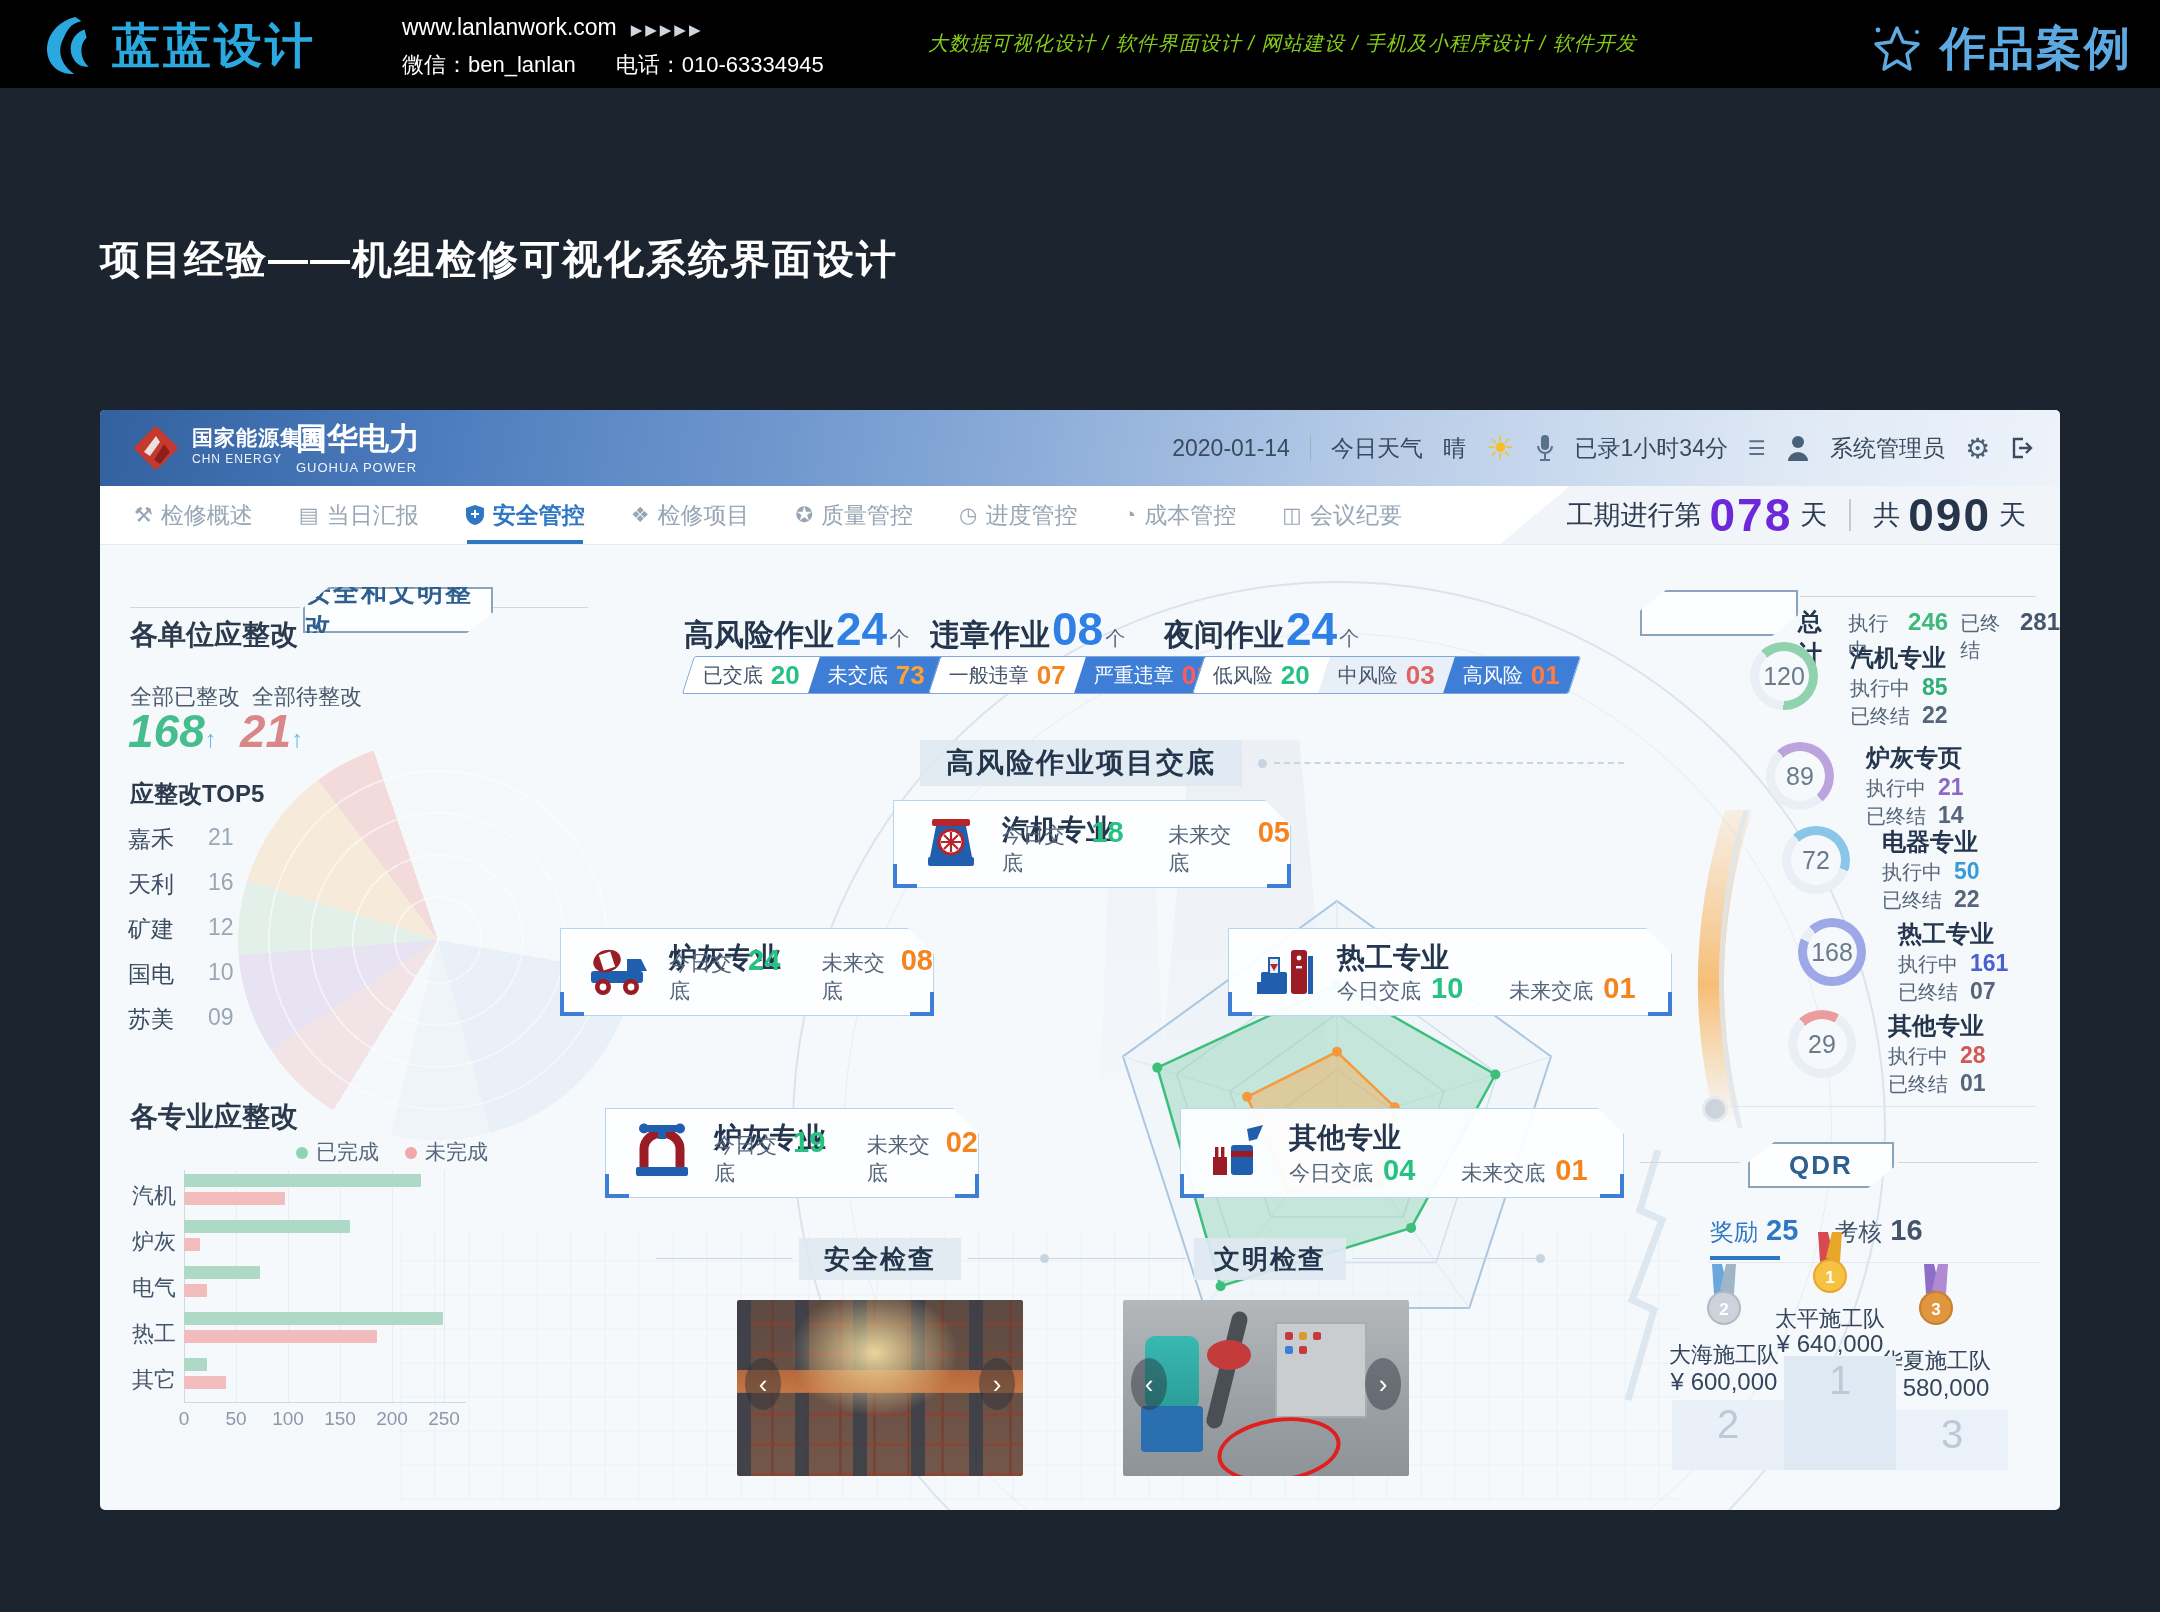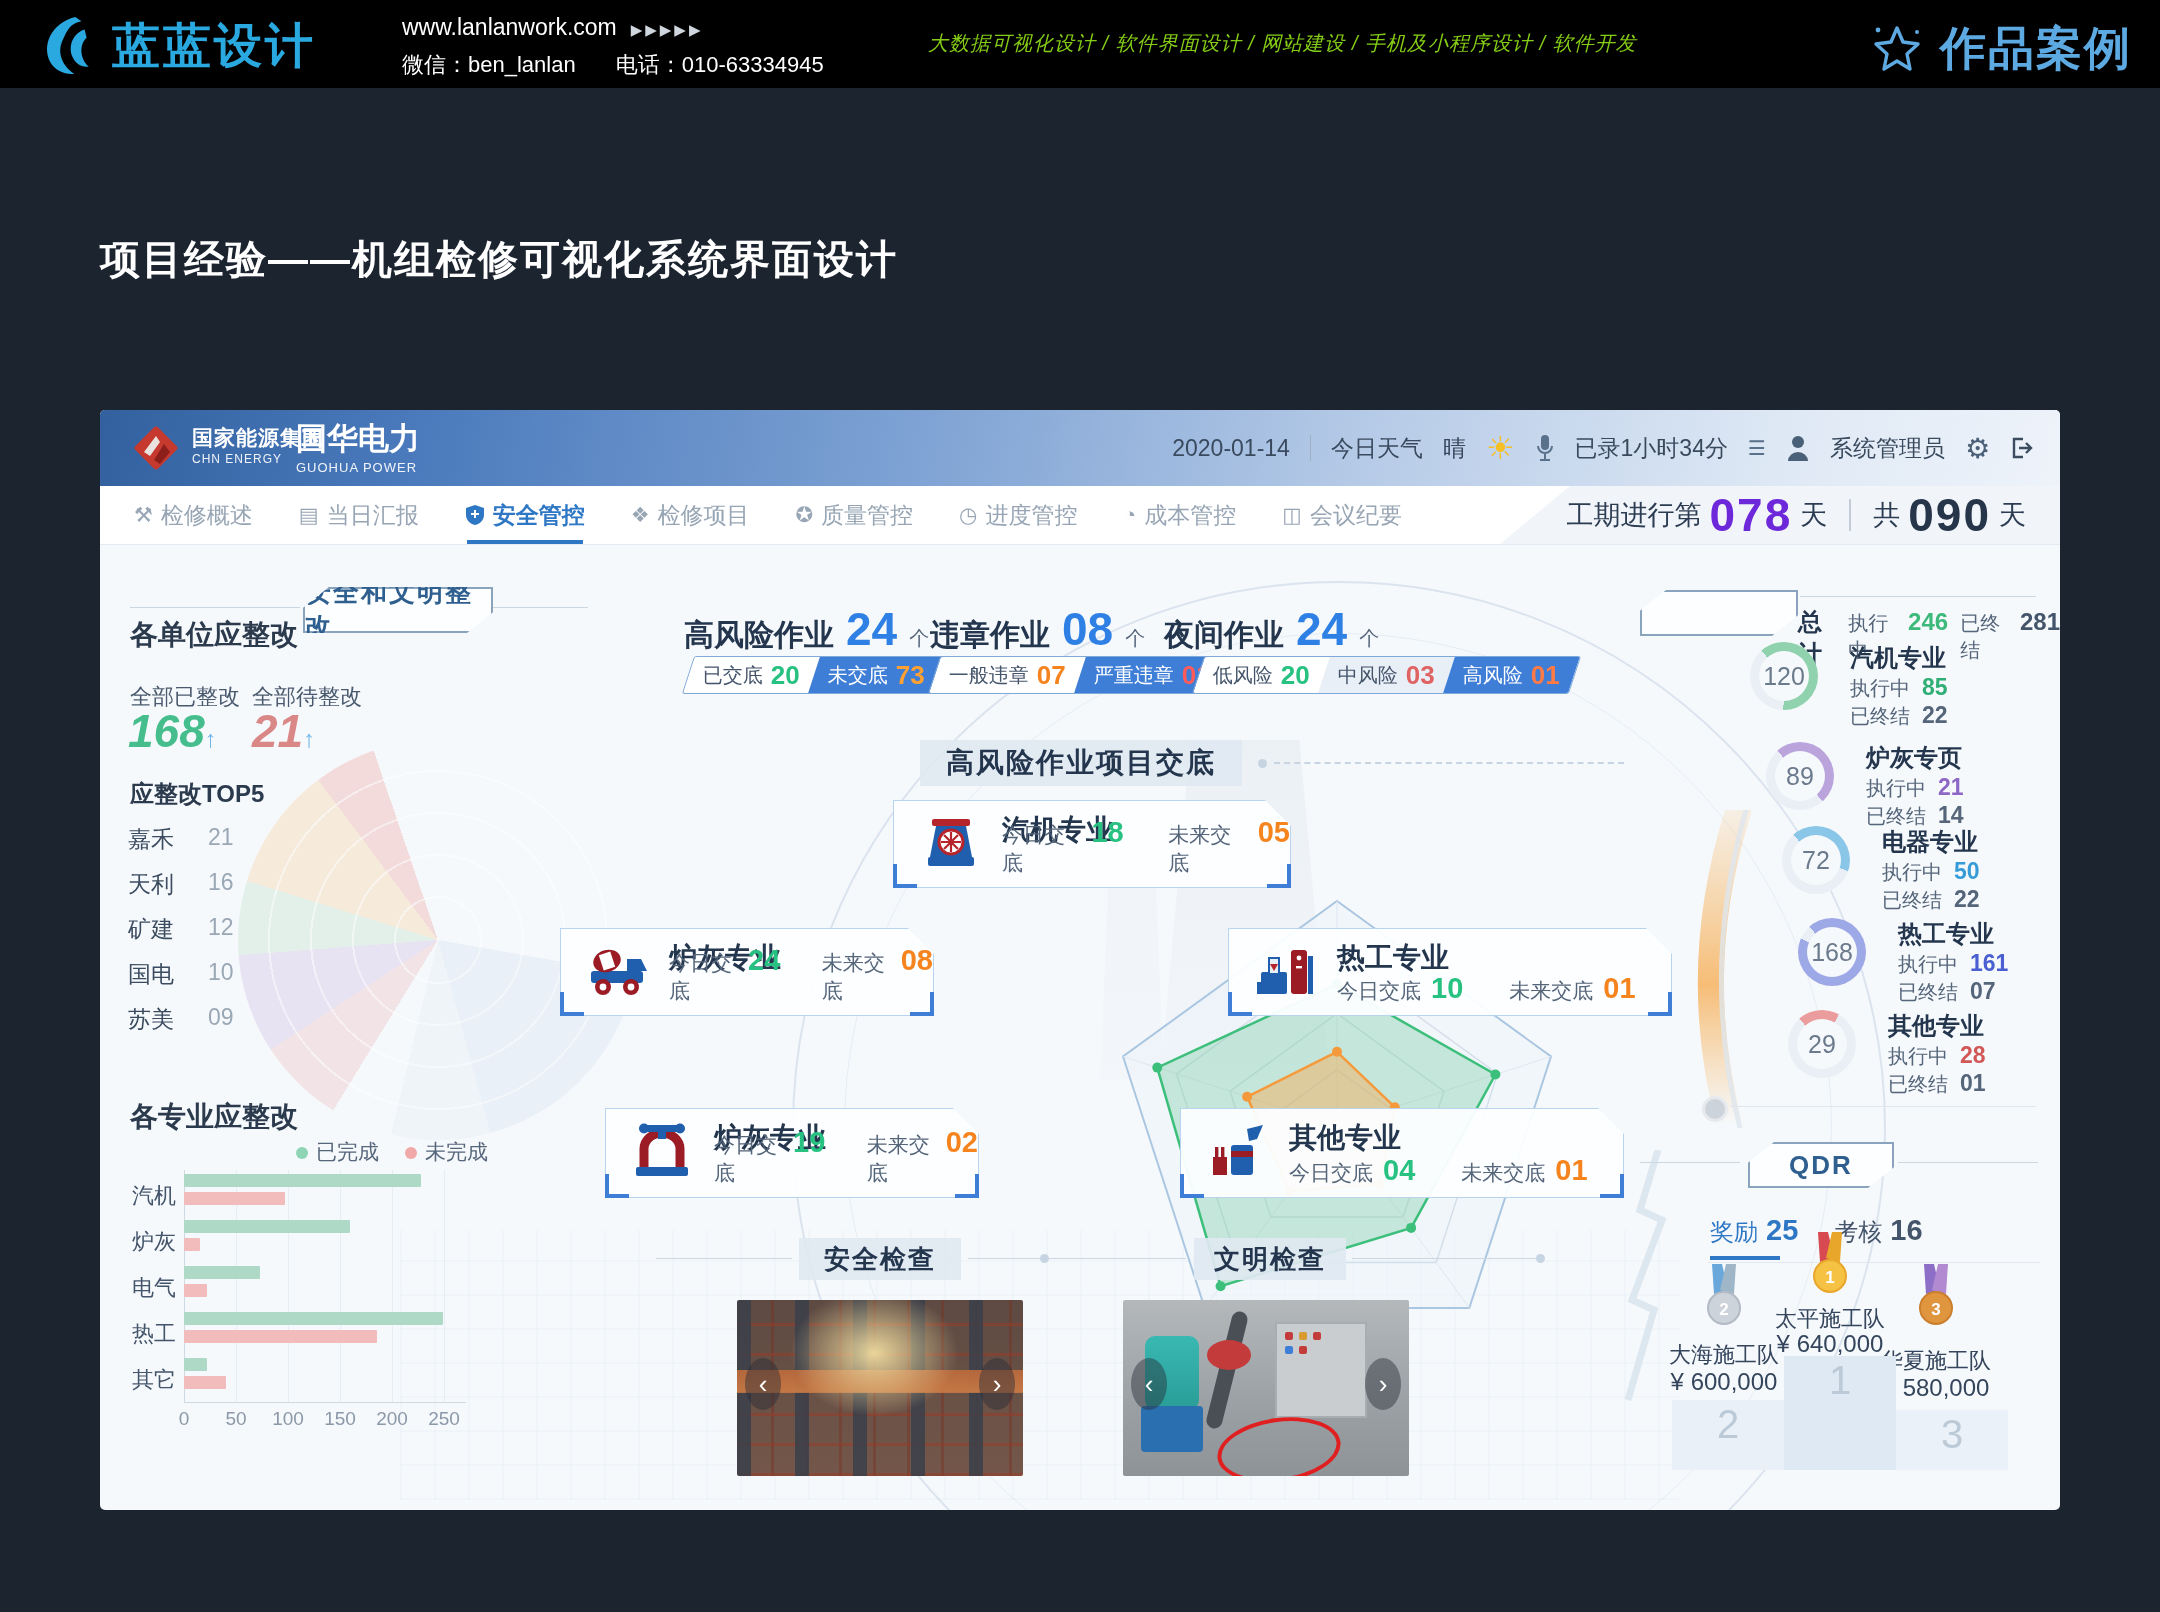--- a/index.html
+++ b/index.html
@@ -75,21 +75,21 @@
   
   #bar-chart{position:absolute;left:20px;top:756px;width:470px;height:260px;}
   .bar-cat{position:absolute;left:0;width:56px;text-align:right;font-size:22px;color:#44556b;}
   .vgrid{position:absolute;top:4px;height:232px;width:1px;background:#e6edf3;}
   .vzero{background:#cfd9e2;}
   .baseline{position:absolute;left:64px;top:236px;width:282px;height:1px;background:#cfd9e2;}
   .tick-label{position:absolute;top:242px;width:40px;text-align:center;font-size:19px;color:#8b98a8;}
   .hbar{position:absolute;height:13px;border-radius:1px;}
   .hbar.g{background:#aed9c6;} .hbar.p{background:#f2bcbc;}
   
-  .stat-title{position:absolute;display:flex;align-items:baseline;gap:12px;}
+  .stat-title{position:absolute;display:flex;align-items:baseline;gap:2px;}
   .stat-title .t{font-size:30px;font-weight:bold;color:#24364e;}
   .stat-title .v{font-size:46px;font-weight:bold;color:#2f80e4;}
   .stat-title .u{font-size:20px;color:#55657a;}
   .segbadge{position:absolute;height:36px;display:flex;transform:skewX(-18deg);border:1px solid #7fa9d8;border-radius:3px;overflow:hidden;}
   .seg{display:flex;align-items:center;gap:8px;padding:0 14px;height:36px;}
   .seg>span{transform:skewX(18deg);white-space:nowrap;}
   .seg .sl{font-size:20px;color:#44556b;}
   .seg .sv{font-size:26px;font-weight:bold;}
   .seg-white{background:#fff;} .seg-light{background:#e9eff7;}
   .seg-blue{background:#3f7ed6;} .seg-blue .sl{color:#fff;}
@@ -312,21 +312,21 @@
   <div class="badge-line" style="left:30px;top:197px;width:170px;"></div>
   <div class="badge-line" style="left:392px;top:197px;width:96px;"></div>
   <div class="hexbadge" style="left:203px;top:177px;width:186px;height:42px;">安全和文明整改</div>
 
   <div class="lp-h" style="left:30px;top:206px;font-size:28px;">各单位应整改</div>
   <div class="lp-lbl" style="left:30px;top:272px;">全部已整改</div>
   <div class="lp-lbl" style="left:152px;top:272px;">全部待整改</div>
   <div class="bignum num-green" style="left:28px;top:294px;">
     <span>168</span><span class="up">↑</span>
   </div>
-  <div class="bignum num-red" style="left:152px;top:294px;">
+  <div class="bignum num-red" style="left:140px;top:294px;">
     <span>21</span><span class="up">↑</span>
   </div>
   <div class="lp-h" style="left:30px;top:368px;font-size:24px;">应整改TOP5</div>
 
   <div class="top5-name" style="left:28px;top:414px;">嘉禾</div>
   <div class="top5-val" style="left:108px;top:414px;">21</div>
   <div class="top5-name" style="left:28px;top:459px;">天利</div>
   <div class="top5-val" style="left:108px;top:459px;">16</div>
   <div class="top5-name" style="left:28px;top:504px;">矿建</div>
   <div class="top5-val" style="left:108px;top:504px;">12</div>

